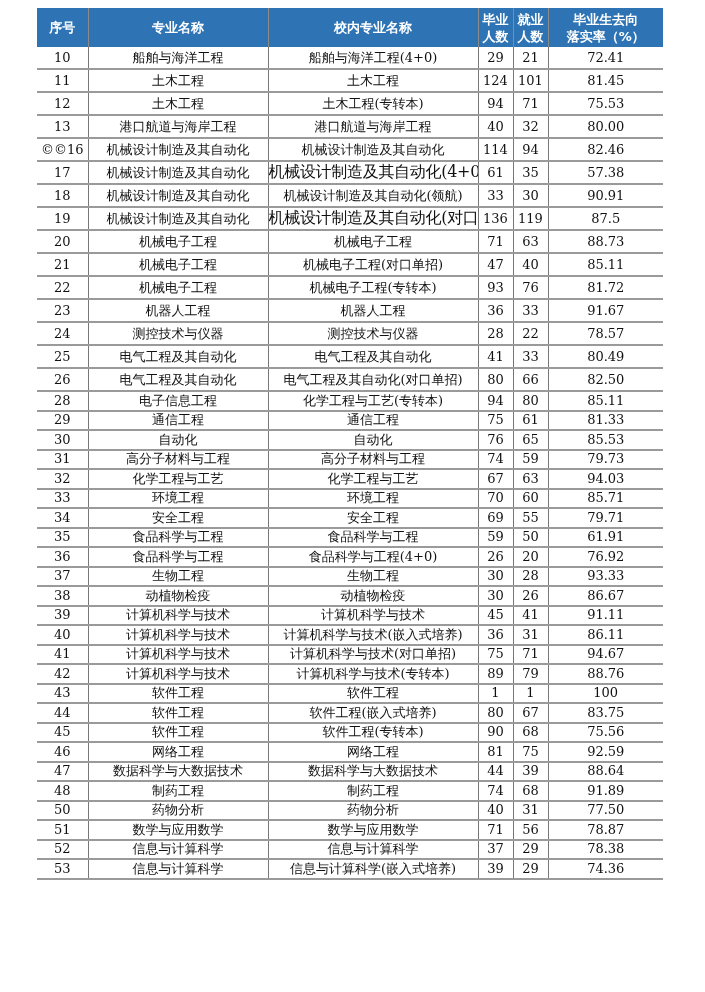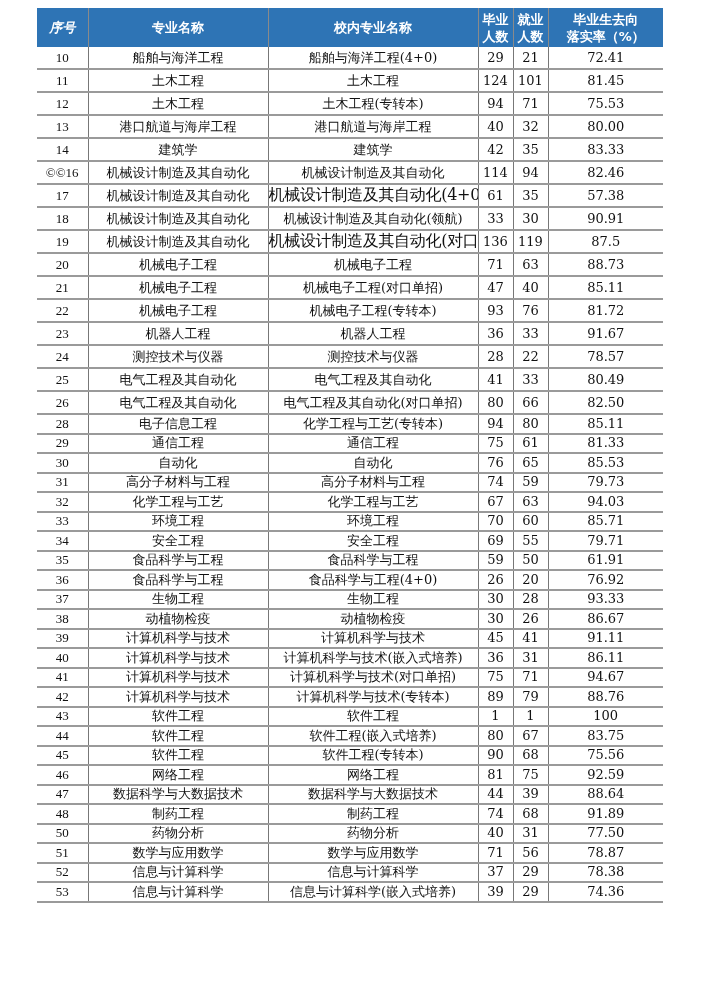--- a/index.html
+++ b/index.html
@@ -5,25 +5,25 @@
   html, body { margin: 0; padding: 0; background: #ffffff; }
   body { width: 705px; height: 992px; position: relative; overflow: hidden;
          font-family: "DejaVu Serif", "Liberation Serif", serif; color: #111; }
   table.grid { position: absolute; left: 37px; top: 8px; border-collapse: collapse;
                table-layout: fixed; width: 626px; }
   col.c0 { width: 51px; } col.c1 { width: 180px; } col.c2 { width: 210px; }
   col.c3 { width: 35px; } col.c4 { width: 35px; } col.c5 { width: 115px; }
   thead th { background: #2e74b5; color: #ffffff; font-family: "DejaVu Sans", "Liberation Sans", sans-serif;
              font-weight: bold; font-size: 13px; line-height: 17px; height: 39px; padding: 0;
              border-left: 1px solid #8a8a8a; text-align: center; vertical-align: middle; }
-  thead th:first-child { border-left: none; font-style: italic; }
+  thead th:first-child { border-left: none; }
   tbody td { padding: 0; text-align: center; vertical-align: middle; font-size: 13px;
              white-space: nowrap; overflow: hidden;
              border-left: 1px solid #777; border-bottom: 2px solid #9a9a9a; }
-  tbody td:first-child { border-left: none; font-family: Liberation Serif, serif; }
+  tbody td:first-child { border-left: none; }
   tbody tr.tall td { height: 21px; }
   tbody tr.short td { height: 17.5px; line-height: 16px; }
   td.small { font-size: 16px; letter-spacing: -0.3px; }
   td.num { font-family: "DejaVu Serif", "Liberation Serif", serif; }
 </style>
 </head>
 <body>
 
 <table class="grid">
   <colgroup>
@@ -71,28 +71,20 @@
       </tr>
       <tr class="tall">
         <td class="num">13</td>
         <td>港口航道与海岸工程</td>
         <td>港口航道与海岸工程</td>
         <td class="num">40</td>
         <td class="num">32</td>
         <td class="num">80.00</td>
       </tr>
       <tr class="tall">
-        <td class="num">14</td>
-        <td>建筑学</td>
-        <td>建筑学</td>
-        <td class="num">42</td>
-        <td class="num">35</td>
-        <td class="num">83.33</td>
-      </tr>
-      <tr class="tall">
         <td class="num">©©16</td>
         <td>机械设计制造及其自动化</td>
         <td>机械设计制造及其自动化</td>
         <td class="num">114</td>
         <td class="num">94</td>
         <td class="num">82.46</td>
       </tr>
       <tr class="tall">
         <td class="num">17</td>
         <td>机械设计制造及其自动化</td>

